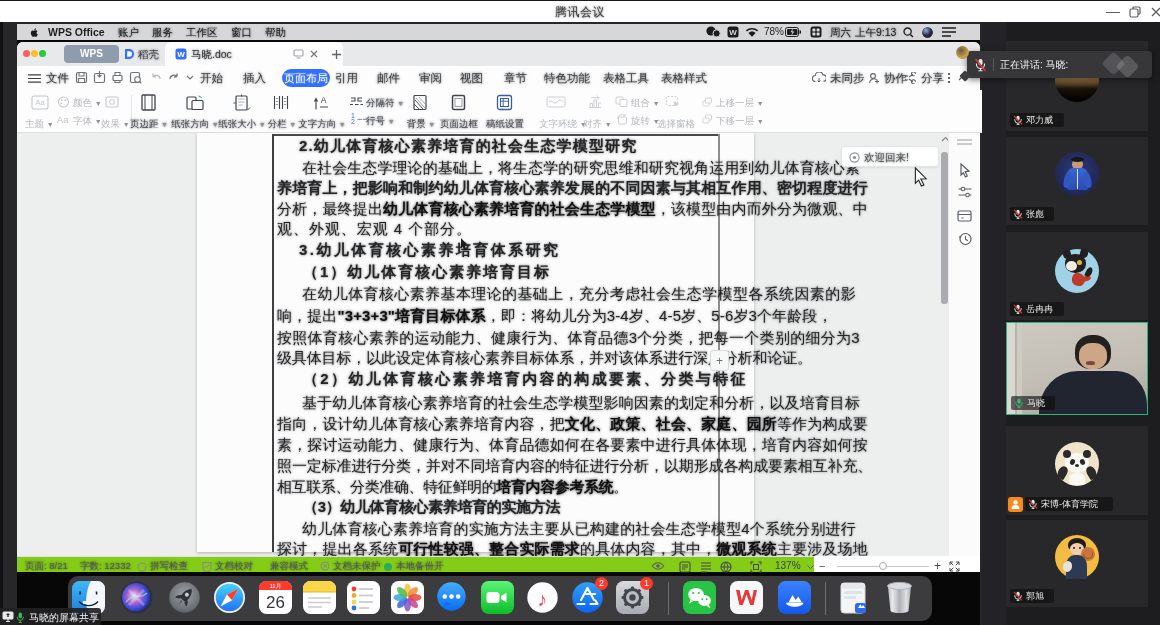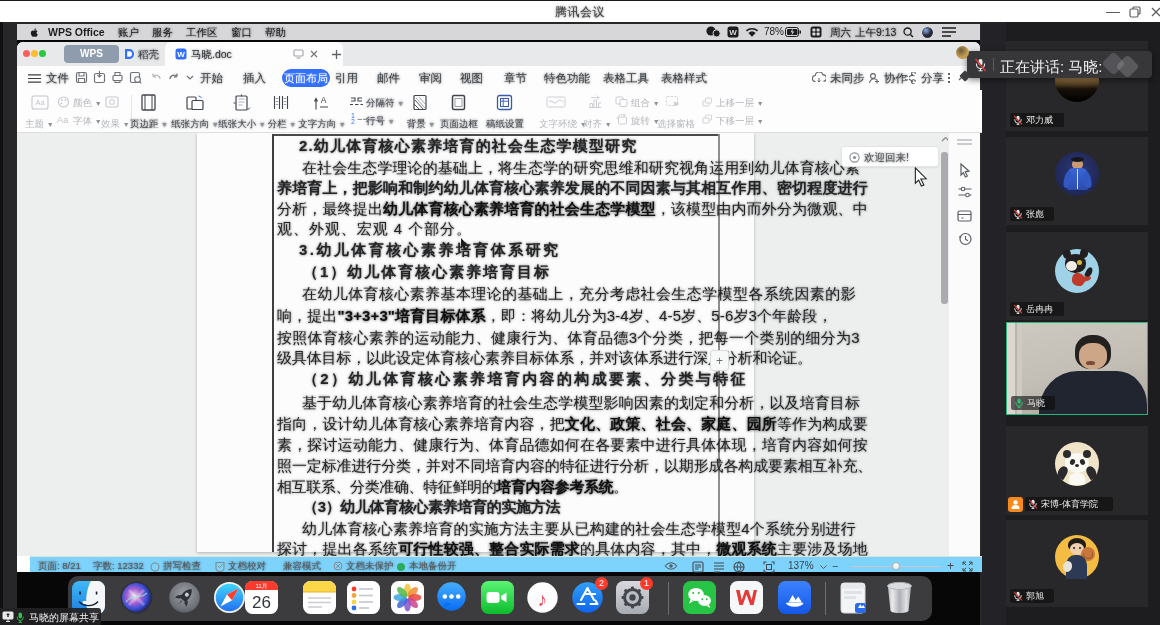--- a/index.html
+++ b/index.html
@@ -24,21 +24,21 @@
 #wmenu{left:0;top:24px;width:963px;height:24px;background:#fdfdfe;font-size:11.5px;color:#3c4043}
 #wmenu span.mi{position:absolute;top:5px;white-space:nowrap}
 #ribbon{left:0;top:48px;width:1057px;height:43px;background:#fdfdfe;border-bottom:1px solid #dcdee0}
 .rlab{position:absolute;top:28px;font-size:9.5px;color:#44484e;white-space:nowrap;text-align:center}
 .rlabg{color:#b3b6ba}
 .dn{color:#8f9296;font-size:7px}
 #dcanvas{left:0;top:91px;width:963px;height:423px;background:#edefef;overflow:hidden}
 #page{left:180px;top:0;width:557px;height:419px;background:#fcfcfc;box-shadow:0 1px 3px rgba(0,0,0,.25)}
 .dline{position:absolute;white-space:nowrap;font-size:15px;color:#232426;text-shadow:0 0 2.5px rgba(40,40,42,.75)}
 .dline b{font-weight:bold;color:#101012;text-shadow:0 0 3px rgba(0,0,0,.85)}
-#statusbar{left:13px;top:514px;width:963px;height:16px;background:#7dd3fc;border-top:1px solid #dddfe1;
+#statusbar{left:0;top:514px;width:797px;height:16px;background:#84cc16;border-top:1px solid #dddfe1;
  font-size:9.5px;color:#55585c}
 #statusbar span{position:absolute;top:3px;white-space:nowrap}
 
 #dock{left:51px;top:552px;width:864px;height:45px;background:rgba(66,66,70,.9);border-radius:10px}
 .dk{position:absolute;top:5px;width:33px;height:33px;border-radius:7.5px}
 
 #sidebar{left:982px;top:22px;width:178px;height:603px;background:#1d1d1f}
 .tile{position:absolute;left:24px;width:142px;background:#28282b;overflow:hidden}
 .av{position:absolute;left:49px;width:44px;height:44px;border-radius:50%}
 .npill{position:absolute;left:4px;bottom:4px;height:14px;background:rgba(12,12,12,.6);border-radius:2px;
@@ -496,21 +496,21 @@
                   <stop offset="0" stop-color="#3fd6fd"></stop>
                   <stop offset="1" stop-color="#2470f0"></stop>
                 </linearGradient>
               </defs>
               <circle cx="16.5" cy="16.5" r="15.5" fill="#f2f3f5"></circle>
               <circle cx="16.5" cy="16.5" r="13.8" fill="url(#sfr)"></circle>
               <path d="M25.5 7.5 L13.9 13.6 7.5 25.5 19.1 19.2 Z" fill="#fff"></path>
               <path d="M25.5 7.5 L13.9 13.6 l5.2 5.6z" fill="#fb3e30"></path>
             </svg>
           </div>
-          <div class="dk" style="left:177px;">
+          <div class="dk" style="left:191px;">
             <svg width="33" height="33" viewBox="0 0 33 33">
               <rect width="33" height="33" rx="7.5" fill="#fff"></rect>
               <rect width="33" height="9" rx="0" fill="#fc3b2d" style="clip-path:inset(0 round 7.5px 7.5px 0 0)"></rect>
               <path d="M0 7.5 a7.5 7.5 0 0 1 7.5-7.5 h18 a7.5 7.5 0 0 1 7.5 7.5 v1.5 h-33z" fill="#fc3b2d"></path>
               <text x="16.5" y="7.4" font-size="6" fill="#fff" text-anchor="middle" font-family="Liberation Sans">11月</text>
               <text x="16.5" y="27" font-size="17" fill="#33373c" text-anchor="middle" font-family="Liberation Sans" font-weight="300">26</text>
             </svg>
           </div>
           <div class="dk" style="left:235px;">
             <svg width="33" height="33" viewBox="0 0 33 33">
@@ -799,19 +799,19 @@
     </div>
 <div class="ab" style="left:956px;top:46px;width:13px;height:13px;border-radius:50%;background:radial-gradient(circle at 40% 35%,#6b5a3c,#c9a050 60%,#8a6a30);z-index:30"></div>
 <div id="toast" class="ab" style="z-index:29">
 <div class="ab" style="left:-6px;top:21px;width:8px;height:8px;background:#3e3e42;transform:rotate(45deg);border-radius:1px"></div>
 <svg class="ab" style="left:7px;top:7px" width="13" height="14" viewBox="0 0 13 14">
         <rect x="4.5" y="1" width="4" height="6.5" rx="2" fill="#ececee"></rect>
         <path d="M2.5 5.5 v1 a4 4 0 0 0 8 0 v-1 M6.5 10.8 v2 M4.5 12.8 h4" fill="none" stroke="#ececee" stroke-width="1.1"></path>
         <path d="M1.5 1 L11.5 13" stroke="#d93a31" stroke-width="1.5"></path>
       </svg>
 <div class="ab" style="left:26px;top:7px;width:1px;height:13px;background:#5a5a5e"></div>
-<span class="ab cjk" style="left:33px;top:7px;font-size:15px;color:#f2f2f4">正在讲话: 马晓:</span>
+<span class="ab cjk" style="left:33px;top:7px;font-size:10px;color:#f2f2f4">正在讲话: 马晓:</span>
 <div class="ab" style="left:138px;top:4px;width:17px;height:17px;border-radius:4px;background:rgba(190,190,195,.22);transform:rotate(45deg)"></div>
 <div class="ab" style="left:152px;top:7px;width:17px;height:17px;border-radius:4px;background:rgba(190,190,195,.25);transform:rotate(45deg)"></div>
 </div>
     <svg class="ab" style="left:914px;top:167px;z-index:40" width="15" height="21" viewBox="0 0 15 21">
       <path d="M1.5 1 L13.5 13 L7.6 13.4 L11 20 L8.2 21.2 L5.2 14.6 L1.5 18 Z" fill="#fff" stroke="#1c1c1e" stroke-width="1.2" transform="scale(0.9)"></path>
     </svg>
   </div>
 </body></html>

